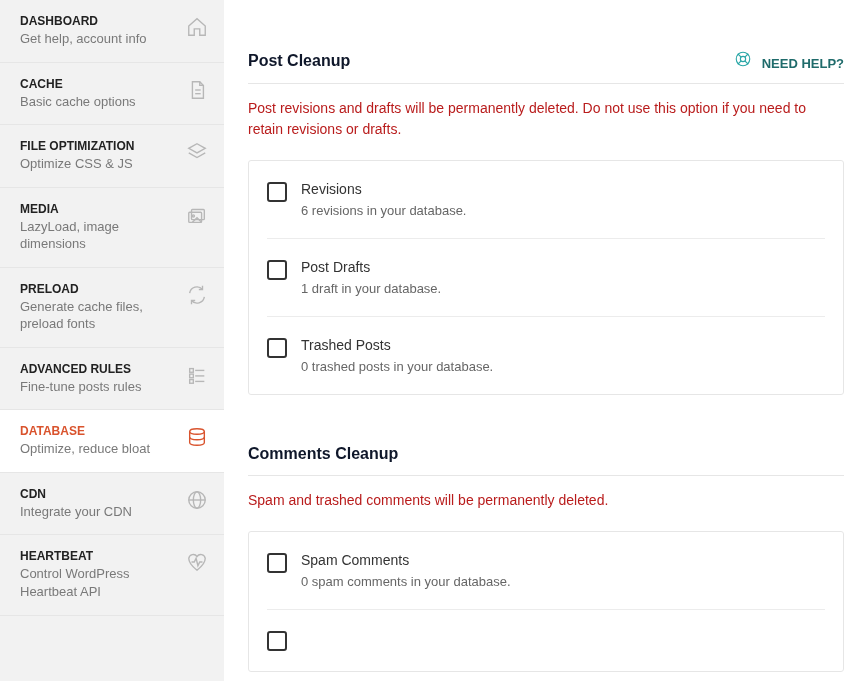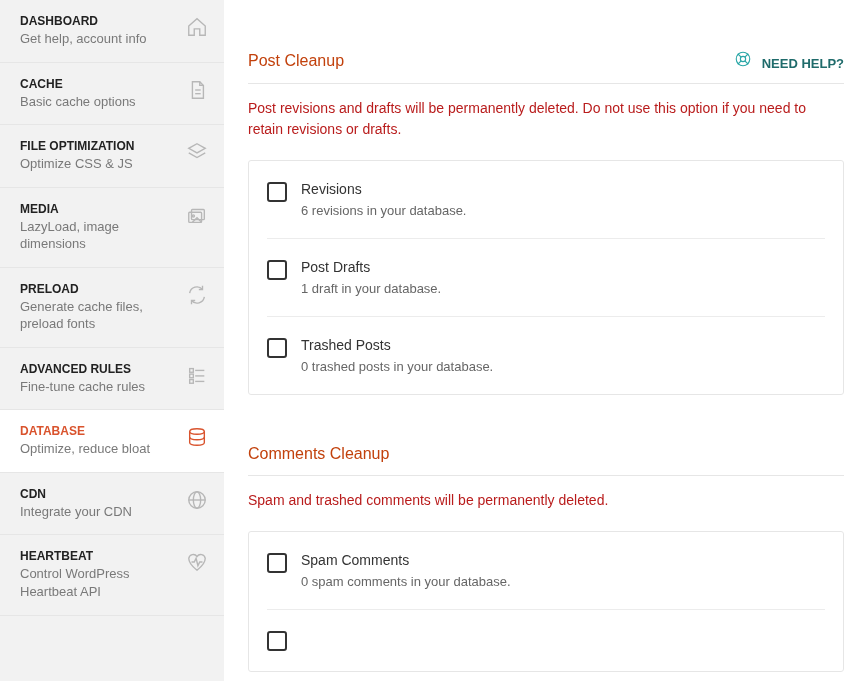--- a/index.html
+++ b/index.html
@@ -12,21 +12,21 @@
 .sidebar-item .sub { font-size: 13px; color: #797979; line-height: 1.35; }
 .sidebar-item.active { background: #fff; justify-content: space-between; }
 .sidebar-item.active .title { color: #d9532d; }
 .sidebar-item .icon { width: 22px; height: 22px; margin-left: 8px; margin-top: 2px; flex-shrink: 0; display: flex; align-items: center; justify-content: center; }
 .sidebar-item .icon svg { width: 22px; height: 22px; stroke: #b7b7b7; fill: none; stroke-width: 1.5; }
 .sidebar-item.active .icon svg { stroke: #d9532d; }
 
 .main { flex: 1; padding: 0 24px 24px 24px; overflow: auto; }
 
 .section-header { display: flex; align-items: center; justify-content: space-between; padding: 50px 0 8px 0; }
-.section-title { font-size: 16px; font-weight: 400; color: #c2410c; }
+.section-title { font-size: 16px; font-weight: 700; color: #0f172a; }
 .need-help { display: flex; align-items: flex-end; gap: 10px; color: #1f6b6b; font-size: 13px; font-weight: 700; cursor: pointer; }
 .need-help svg { width: 18px; height: 18px; stroke: #2aa7a7; fill: none; stroke-width: 1.5; }
 
 .section-divider { border: none; border-top: 1px solid #e6e6e6; margin: 4px 0 14px 0; }
 
 .section-desc { font-size: 14px; color: #b91c1c; line-height: 1.5; margin-bottom: 20px; }
 
 .list-box { border: 1px solid #e6e6e6; border-radius: 3px; padding: 0 18px; margin-top: 8px; }
 .list-item { display: flex; align-items: flex-start; padding: 20px 0; border-bottom: 1px solid #ececec; }
 .list-item:last-child { border-bottom: none; }
@@ -100,21 +100,21 @@
           <path d="M4 10 A8 8 0 0 1 18 6"></path>
           <polyline points="18 2 18 6 14 6"></polyline>
           <path d="M20 14 A8 8 0 0 1 6 18"></path>
           <polyline points="6 22 6 18 10 18"></polyline>
         </svg>
       </div>
     </div>
     <div class="sidebar-item">
       <div class="text">
         <div class="title">ADVANCED RULES</div>
-        <div class="sub">Fine-tune cache rules</div>
+        <div class="sub">Fine-tune posts rules</div>
       </div>
       <div class="icon">
         <svg viewBox="0 0 24 24">
           <rect x="4" y="5" width="4" height="4"></rect>
           <line x1="10" y1="7" x2="20" y2="7"></line>
           <rect x="4" y="11" width="4" height="4"></rect>
           <line x1="10" y1="13" x2="20" y2="13"></line>
           <rect x="4" y="17" width="4" height="4"></rect>
           <line x1="10" y1="19" x2="20" y2="19"></line>
         </svg>

